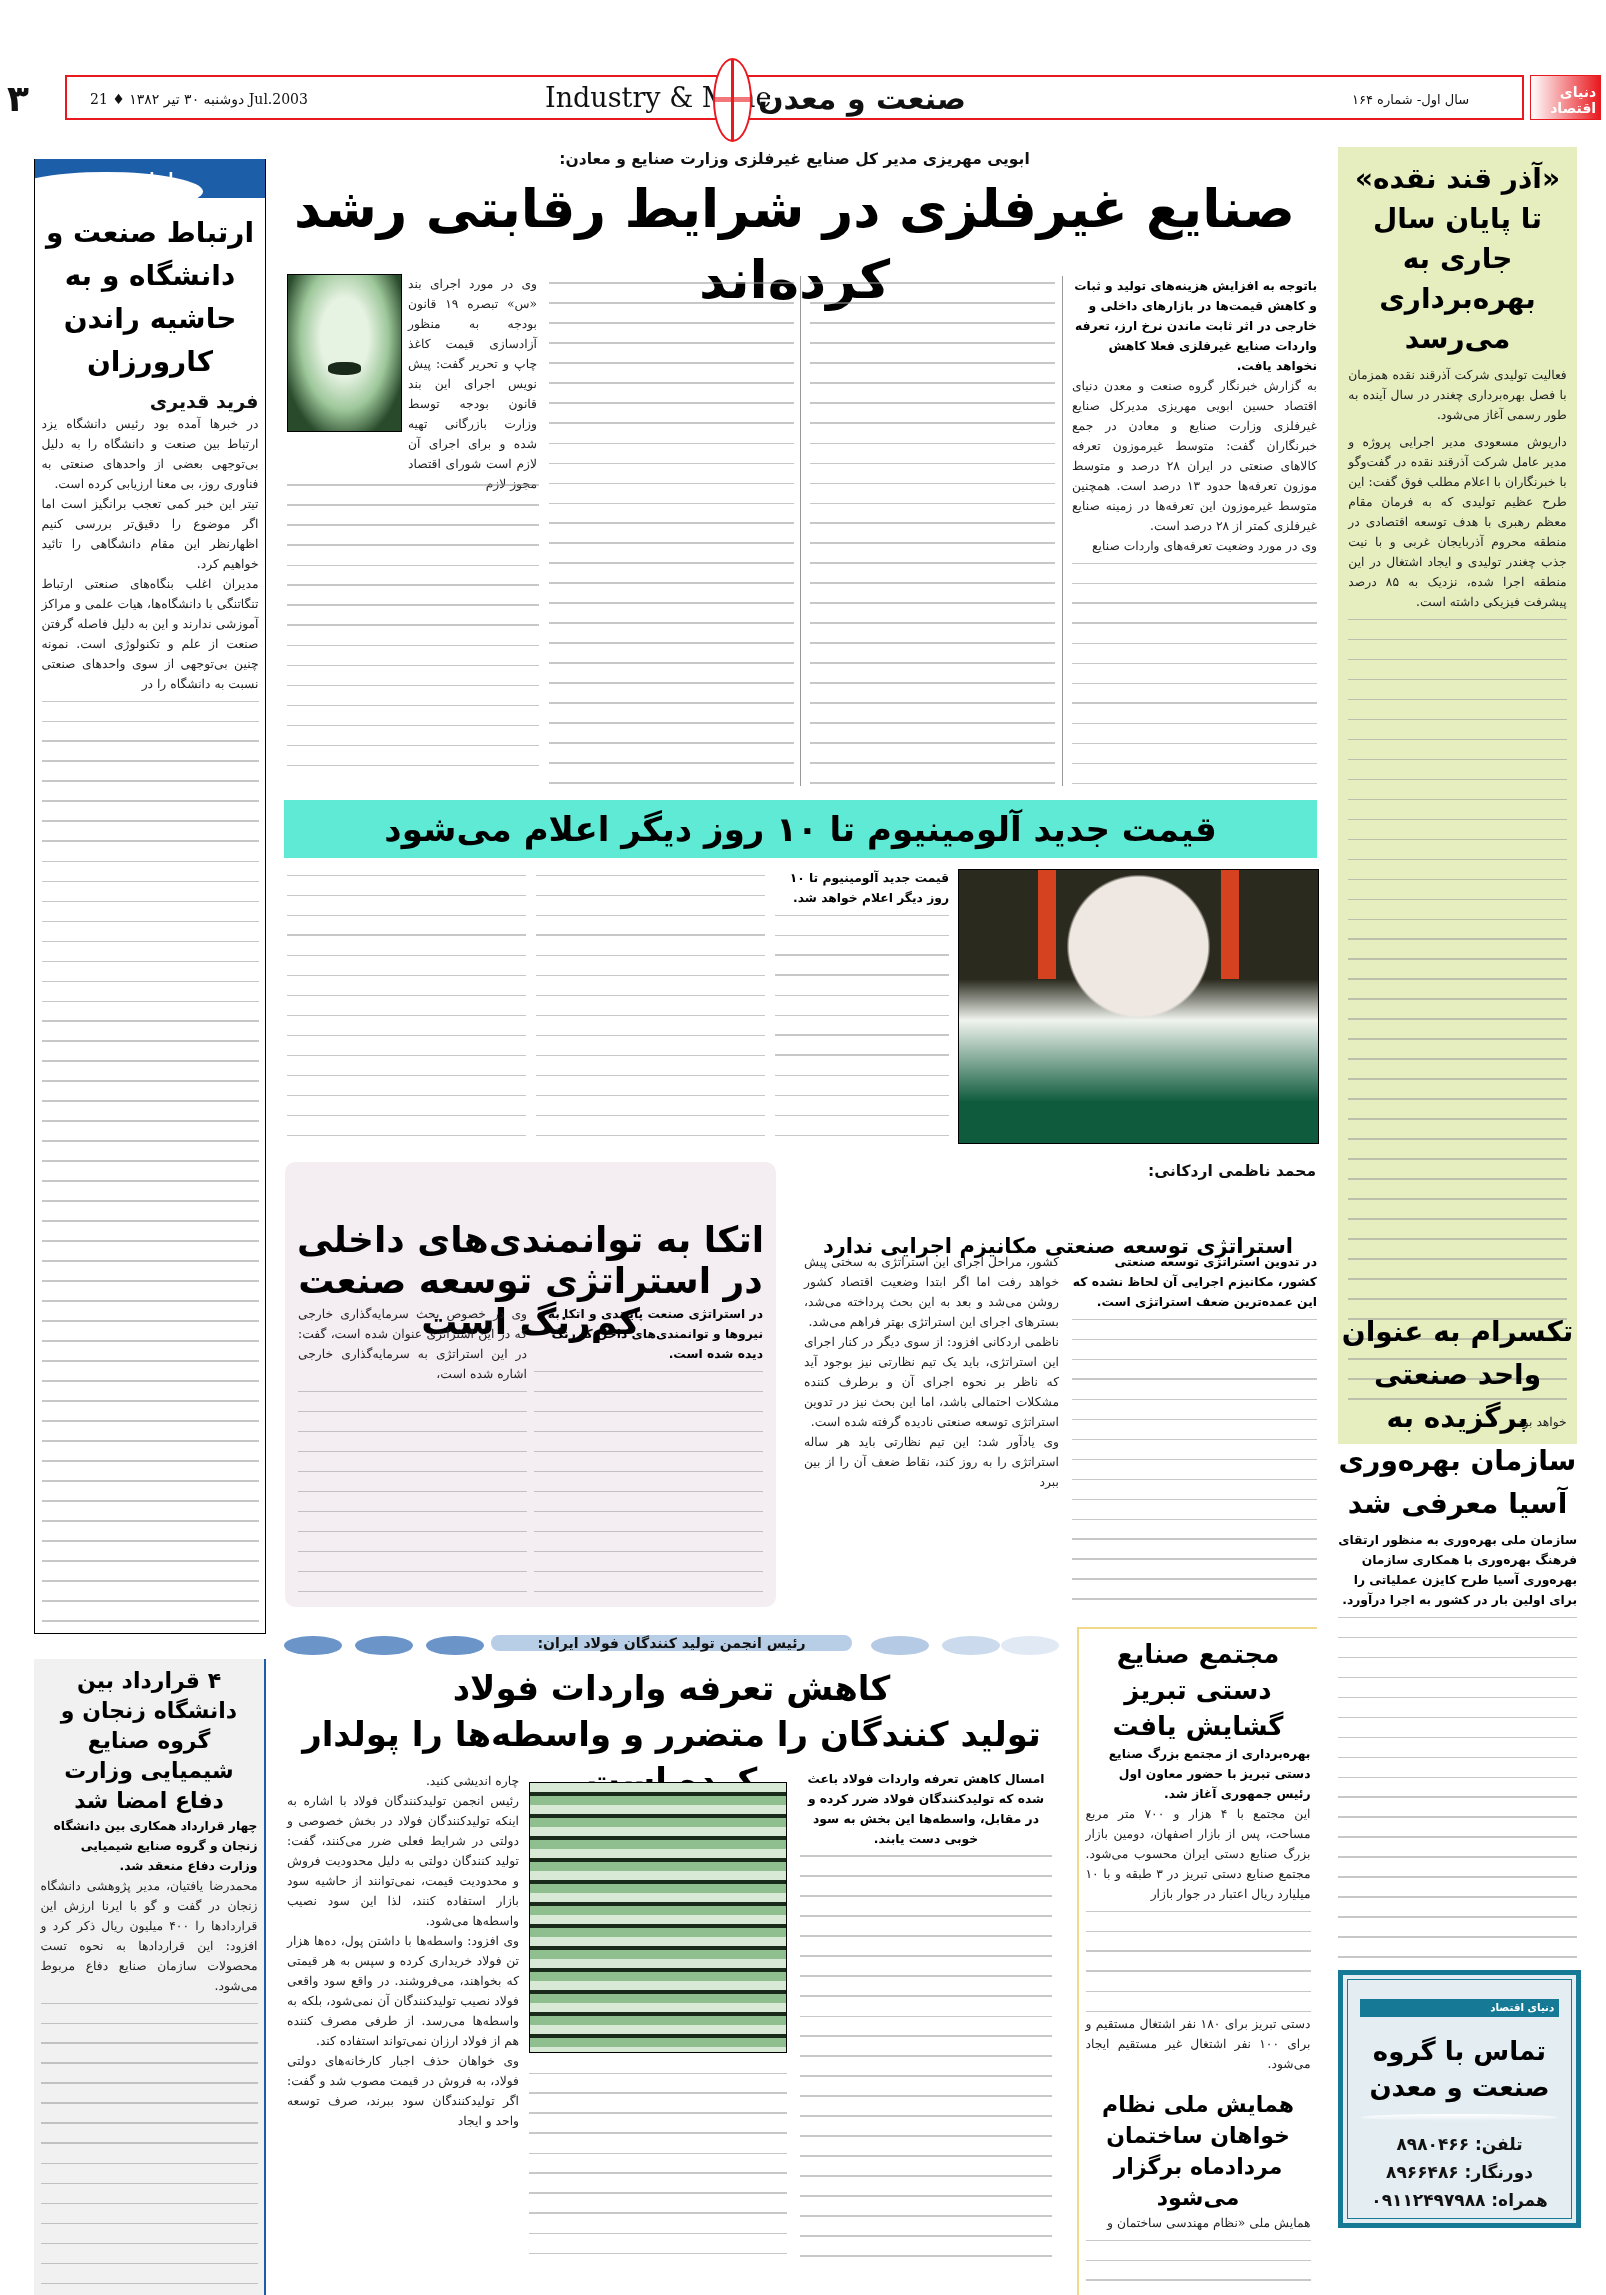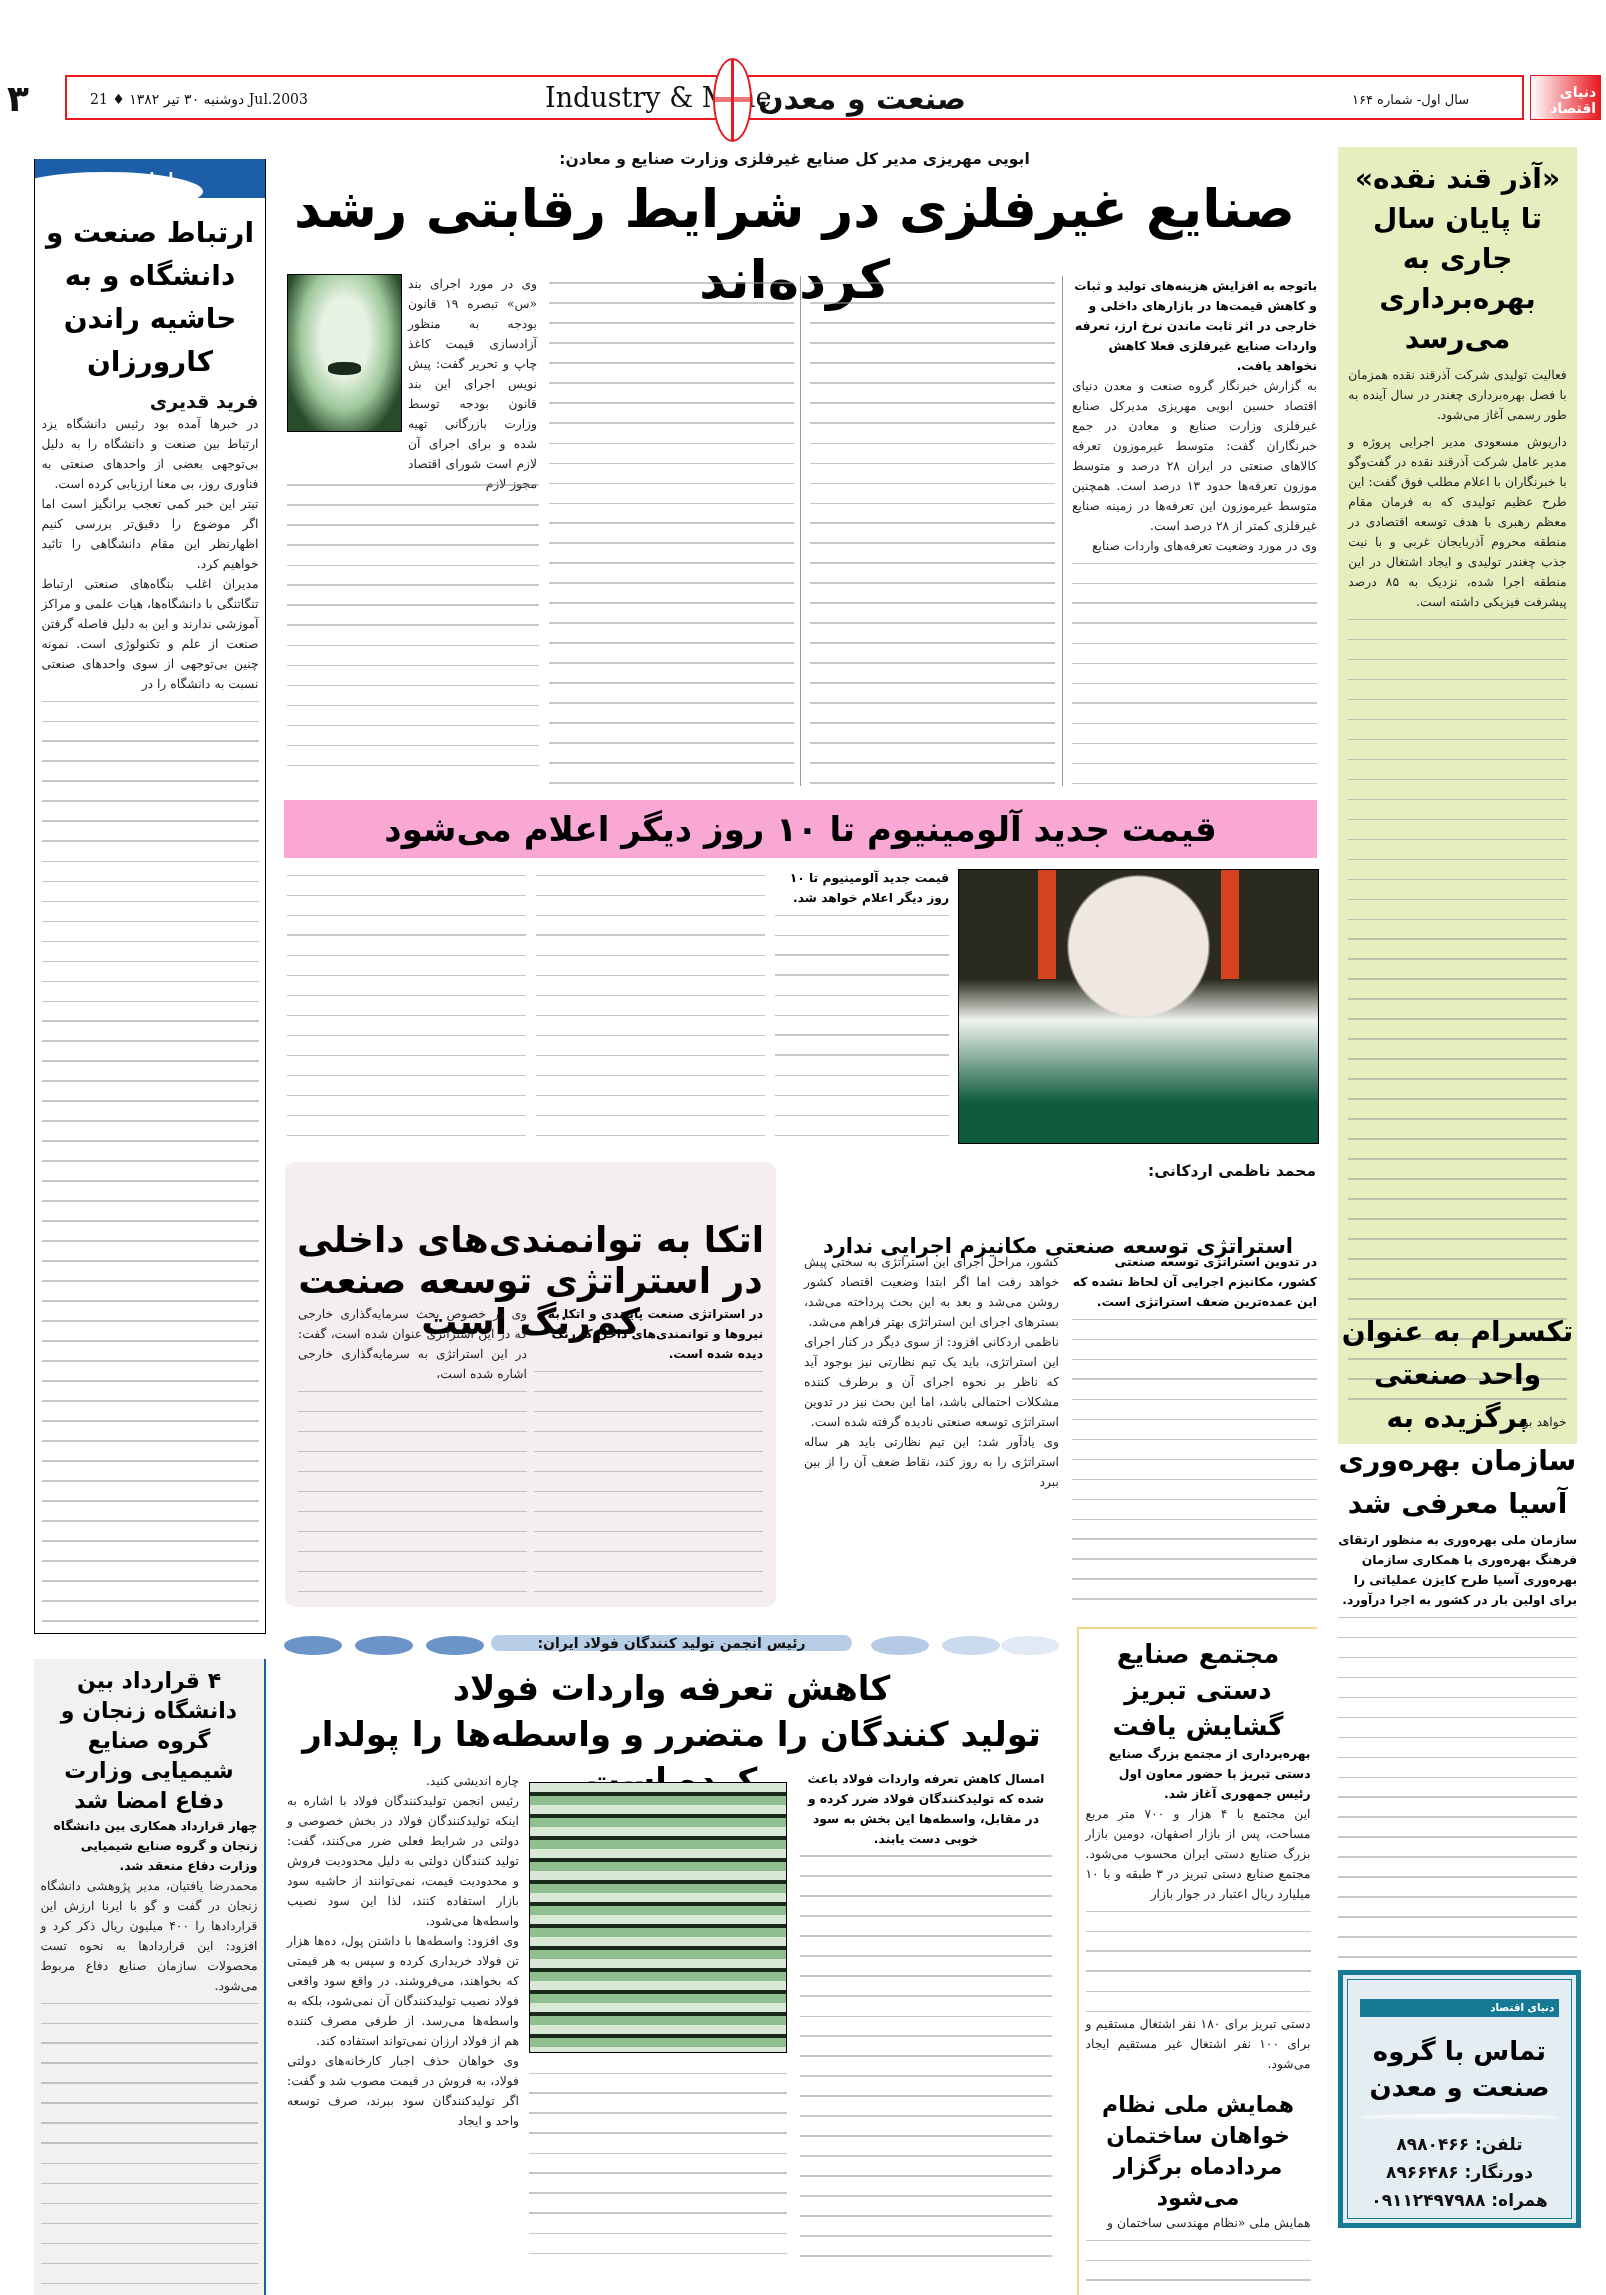--- a/index.html
+++ b/index.html
@@ -44,21 +44,21 @@
   .col-text { position: absolute; }
   .photo { position: absolute; border: 1.9px solid #000; overflow: hidden; }
   .portrait { background: radial-gradient(ellipse at 50% 40%, #e6f2e2 0 30%, #9dc79a 55%, #294a2b 80%); }
   .portrait::after { content: ""; position: absolute; left: 35%; top: 56%; width: 30%; height: 8%; background: #1a2a1a; border-radius: 40%; }
   .alu-photo { background: radial-gradient(circle at 50% 28%, #efe7e1 0 26%, transparent 27%), linear-gradient(180deg, #2a2a1e 0 40%, #f0f4ee 55%, #0f5b3e 85%); }
   .alu-photo::before { content: ""; position: absolute; left: 22%; top: 0; width: 5%; height: 40%; background: #d4421f; }
   .alu-photo::after { content: ""; position: absolute; right: 22%; top: 0; width: 5%; height: 40%; background: #d4421f; }
   .steel-photo { background: repeating-linear-gradient(180deg, #d8e9d6 0 9px, #1a2a1a 9px 13px, #8fbf8e 13px 22px); }
 
   
-  #alu-banner { left: 284px; top: 800px; width: 1033px; height: 58px; background: #f9a8d4; font-size: 34px; line-height: 58px; }
+  #alu-banner { left: 284px; top: 800px; width: 1033px; height: 58px; background: #5eead4; font-size: 34px; line-height: 58px; }
 
   
   #strategy-left { left: 285px; top: 1162px; width: 491px; height: 445px; background: #f4eef3; border-radius: 10.3px; }
   #strategy-left .hl { font-size: 36px; line-height: 41px; padding-top: 17px; margin-top: 40px; }
   #strategy-right-kicker { left: 800px; top: 1162px; width: 516px; font-size: 15.5px; font-weight: bold; }
   #strategy-right-title { left: 800px; top: 1234px; width: 516px; font-size: 21px; }
 
   
   #texram { left: 1338px; top: 1310px; width: 239px; }
   #texram .hl { font-size: 28px; line-height: 43px; }

